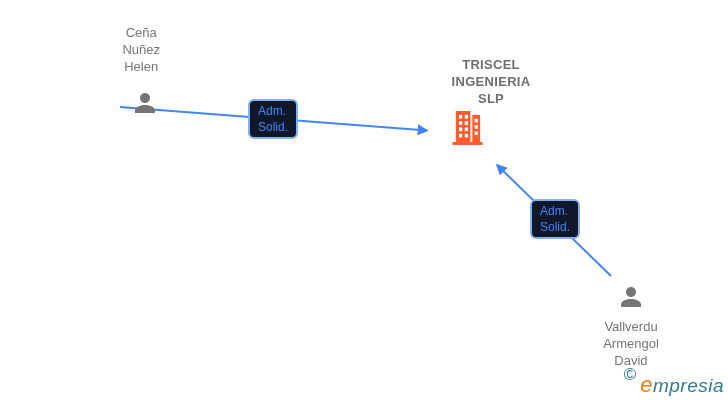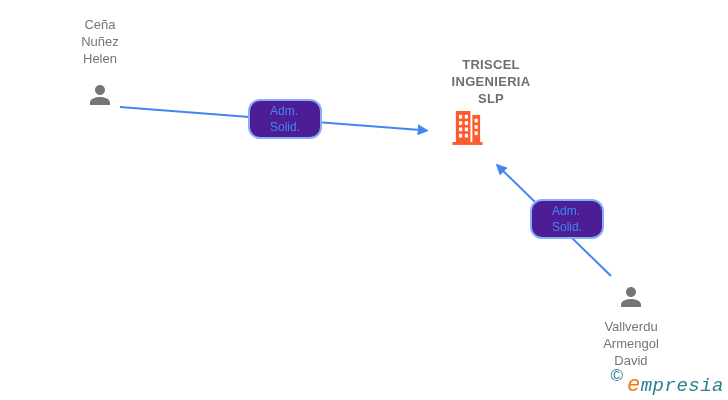--- a/index.html
+++ b/index.html
@@ -50,41 +50,41 @@
   .node-icon{display:block;}
   .person-icon path{fill:var(--person-icon);}
   .building-icon .solid{fill:var(--company-icon);}
   .building-icon .win{fill:#FFFFFF;}
   .gap-1{height:13px;}
   .gap-2{height:3px;}
   .gap-3{height:6px;}
   .edge-label{
     position:absolute;
     z-index:3;
-    background:#4c1d95;
+    background:#0f172a;
     border:2px solid var(--edge-label-border);
-    border-radius:12px;
+    border-radius:6px;
     color:var(--edge-label-text);
     font-size:12px;
     line-height:16px;
-    padding:2px 20px;
+    padding:2px 8px;
     white-space:pre-line;
     text-align:left;
     cursor:pointer;
   }
   .watermark{
     position:absolute;
     right:4px;bottom:2px;
     z-index:2;
     font-size:17px;
     color:var(--watermark-teal);
     display:flex;align-items:center;gap:4px;
   }
   .watermark .brand{
-    font-family:Liberation Mono, monospace;
+    font-family:Liberation Sans, sans-serif;
     font-style:italic;
     font-size:19px;
     letter-spacing:0.5px;
     margin-top:20px;
   }
   .watermark .brand-e{
     color:var(--watermark-orange);
     font-size:22px;
   }
 </style>
@@ -96,21 +96,21 @@
   <svg class="edges-layer">
     <defs>
       <marker id="arrowhead" viewBox="0 0 10 10" refX="8.5" refY="5" markerUnits="userSpaceOnUse" markerWidth="11" markerHeight="11" orient="auto">
         <path d="M0 0 L10 5 L0 10 z"></path>
       </marker>
     </defs>
     <line x1="120" y1="107" x2="427" y2="130.5" marker-end="url(#arrowhead)"></line>
     <line x1="611" y1="276" x2="497" y2="165" marker-end="url(#arrowhead)"></line>
   </svg>
 
-  <div class="node person" style="left:40px;top:16px;width:120px;">
+  <div class="node person" style="left:40px;top:24px;width:120px;align-items:flex-end;">
     <div class="node-label">Ceña
 Nuñez
 Helen</div>
     <div class="gap-1"></div>
     <svg class="node-icon person-icon" width="30" height="30" viewBox="0 0 24 24">
       <path d="M12 12c2.21 0 4-1.79 4-4s-1.79-4-4-4-4 1.79-4 4 1.79 4 4 4zm0 1.5c-2.9 0-8 1.45-8 4.33V20h16v-2.17c0-2.88-5.1-4.33-8-4.33z"></path>
     </svg>
   </div>
 
   <div class="node company" style="left:397px;top:56px;width:140px;">

